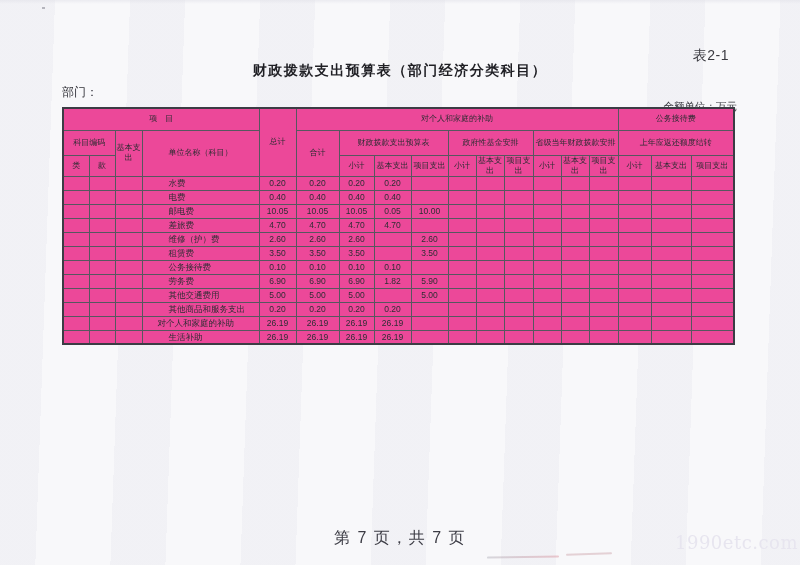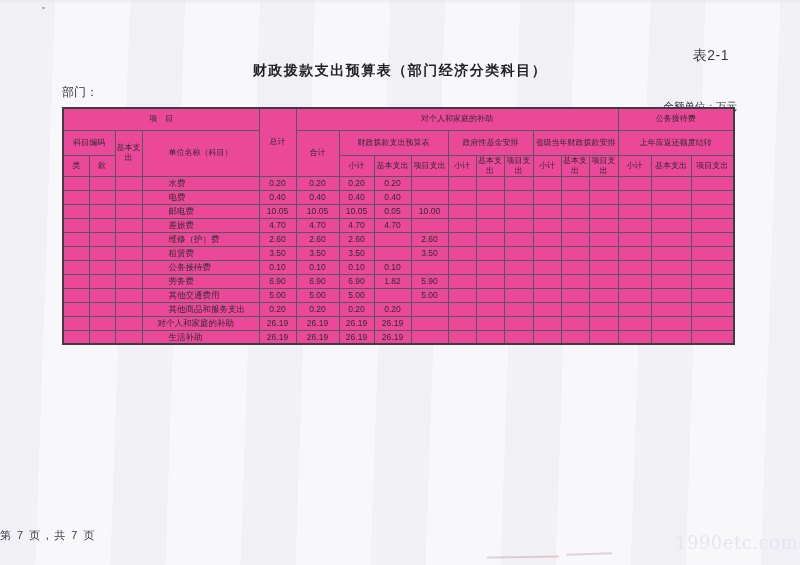--- a/index.html
+++ b/index.html
@@ -40,22 +40,22 @@
   tr.h1{height:22px}
   tr.h2{height:25px}
   tr.h3{height:21px}
   .budget tbody tr{height:14px}
   .budget td{font-size:8.5px;line-height:10px;padding:0 2px;color:#2d2d33}
   td.num{text-align:center;padding-right:2px}
   td.name{text-align:left;padding-left:15px}
   td.name.ind{padding-left:26px}
 
   .footer{
-    position:absolute;top:528px;left:0;width:800px;text-align:left;
-    font-size:11px;letter-spacing:1.5px;color:#3b3b44;
+    position:absolute;top:528px;left:0;width:800px;text-align:center;
+    font-size:16px;letter-spacing:1.5px;color:#3b3b44;
   }
   .watermark{
     position:absolute;top:532px;right:2px;
     font-family:"DejaVu Serif","Liberation Serif",serif;
     font-size:18px;color:#e7e5ef;letter-spacing:.5px;
   }
   .smudge1{position:absolute;left:487px;top:556px;width:72px;height:2px;border-radius:2px;
     background:linear-gradient(90deg,rgba(150,150,162,.35),rgba(214,128,140,.40));transform:rotate(-1deg)}
   .smudge2{position:absolute;left:566px;top:553px;width:46px;height:2px;border-radius:2px;
     background:rgba(182,118,130,.30);transform:rotate(-2deg)}

